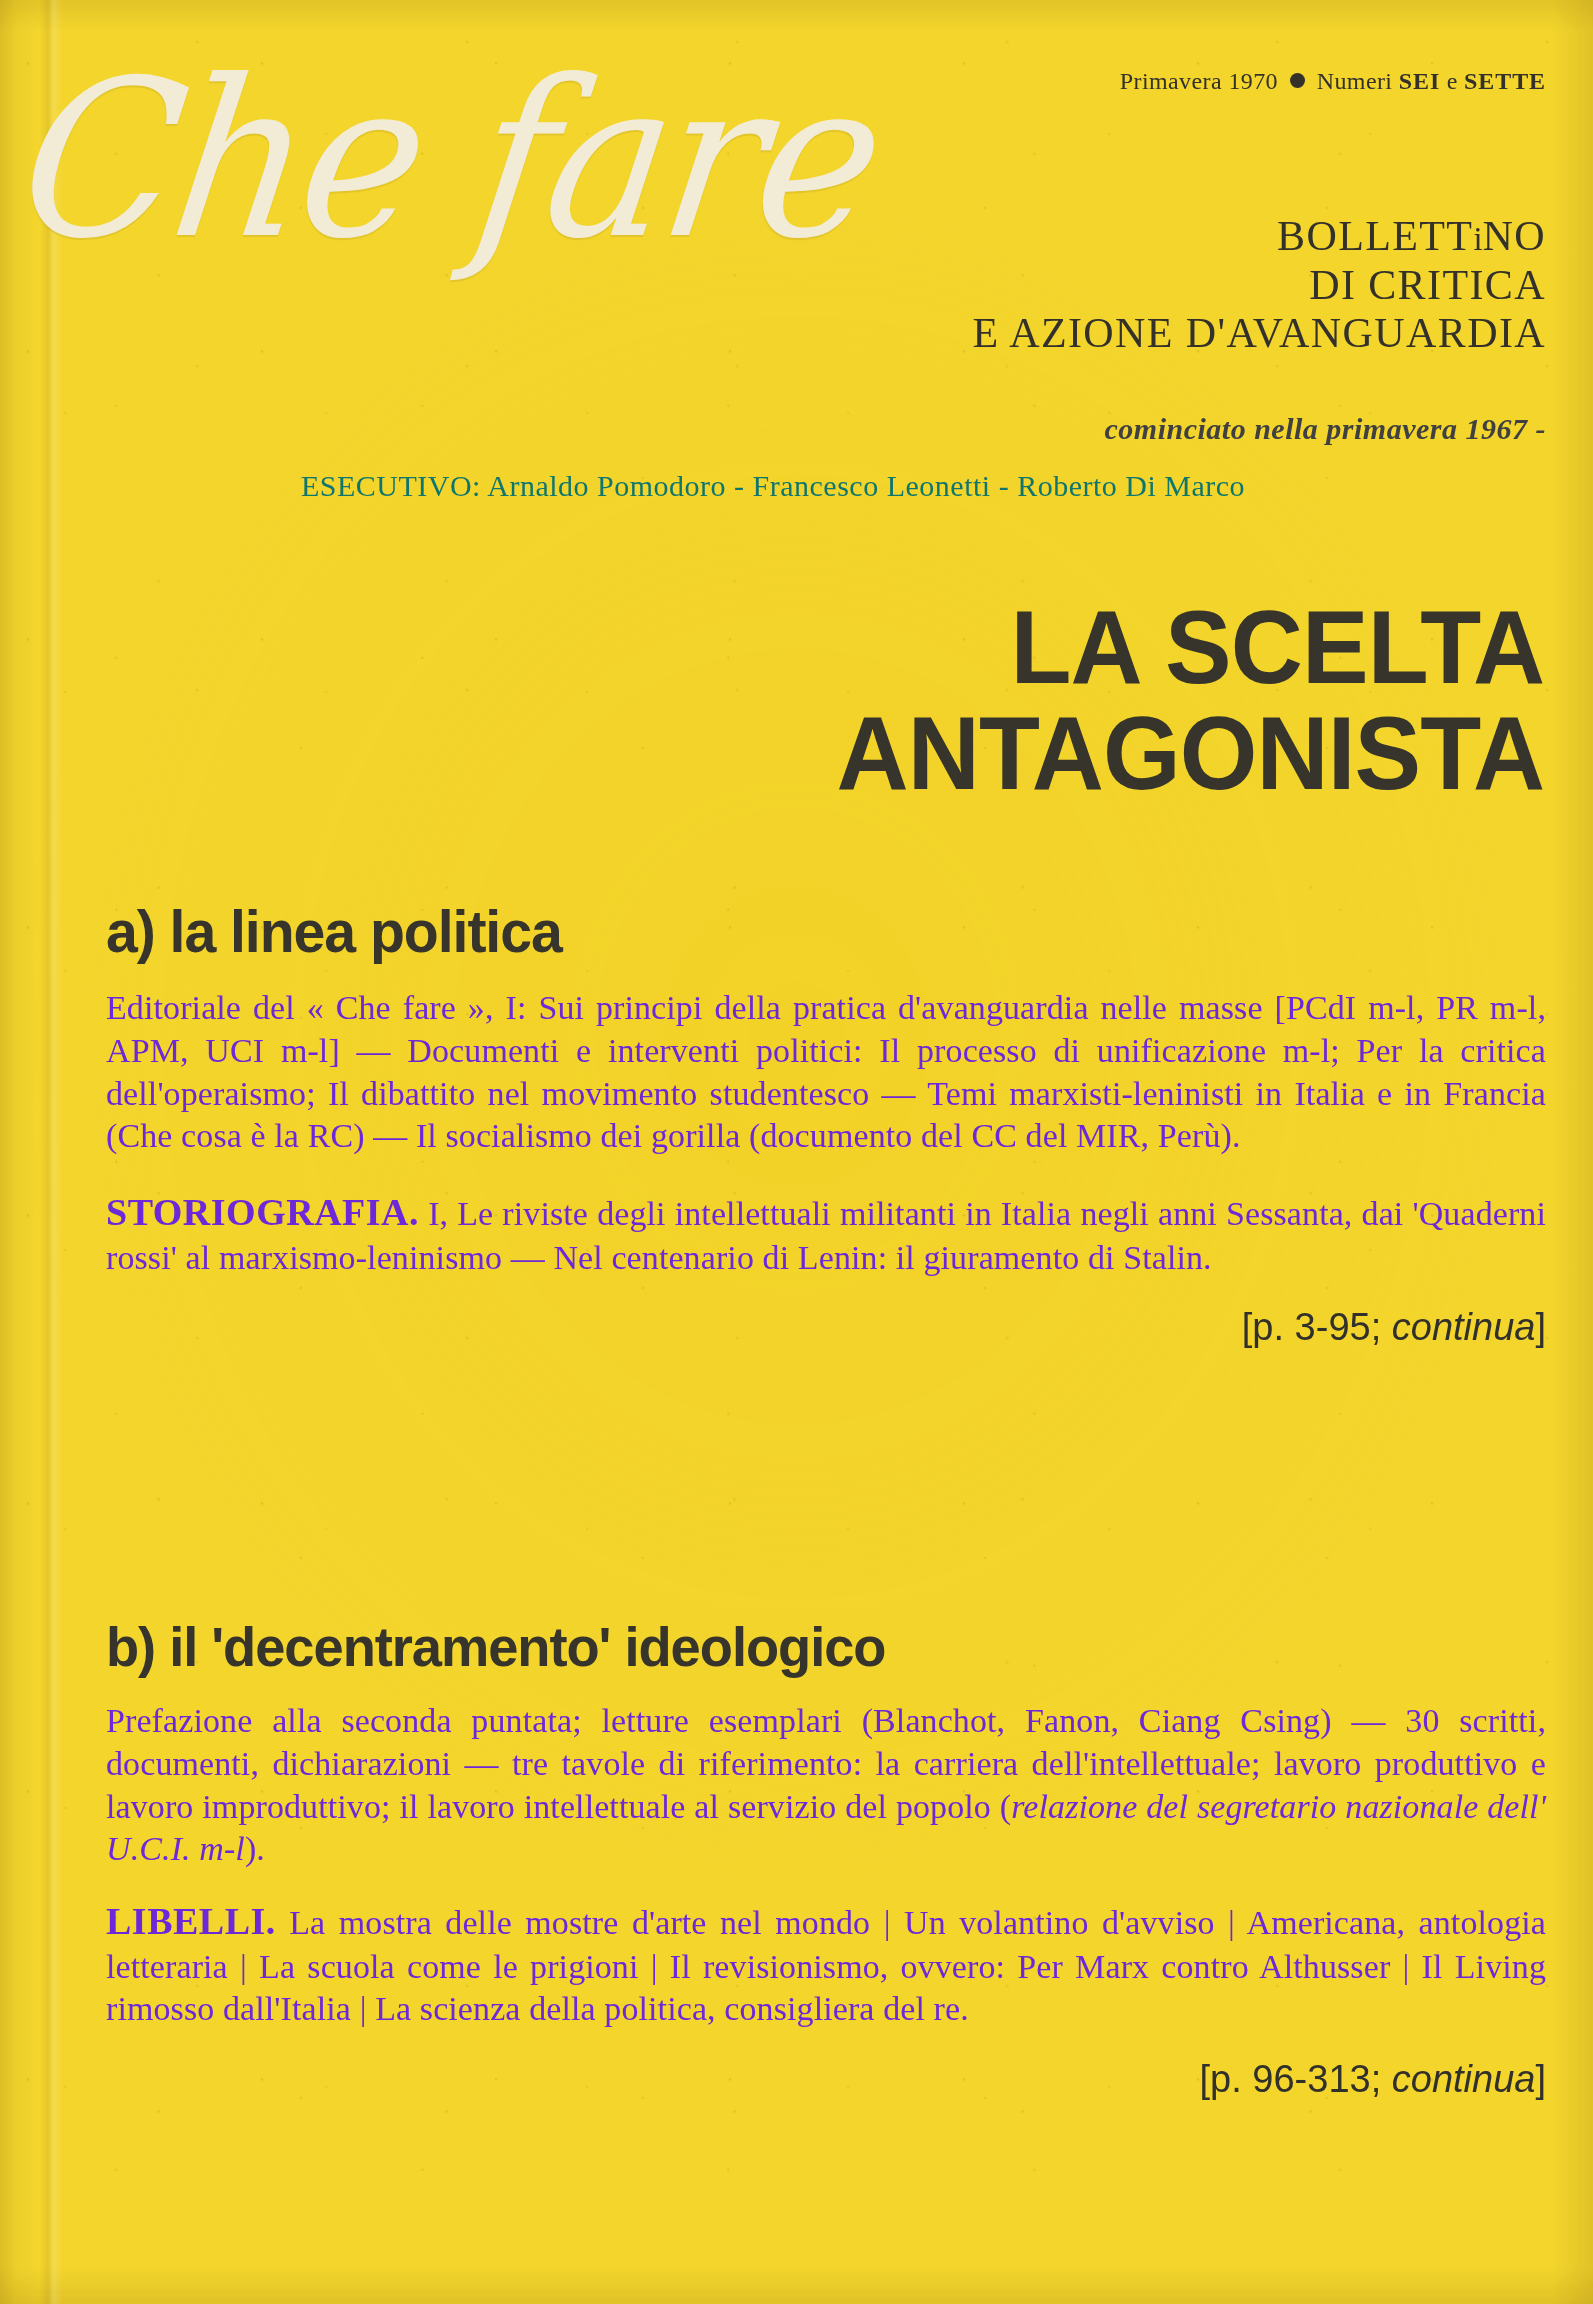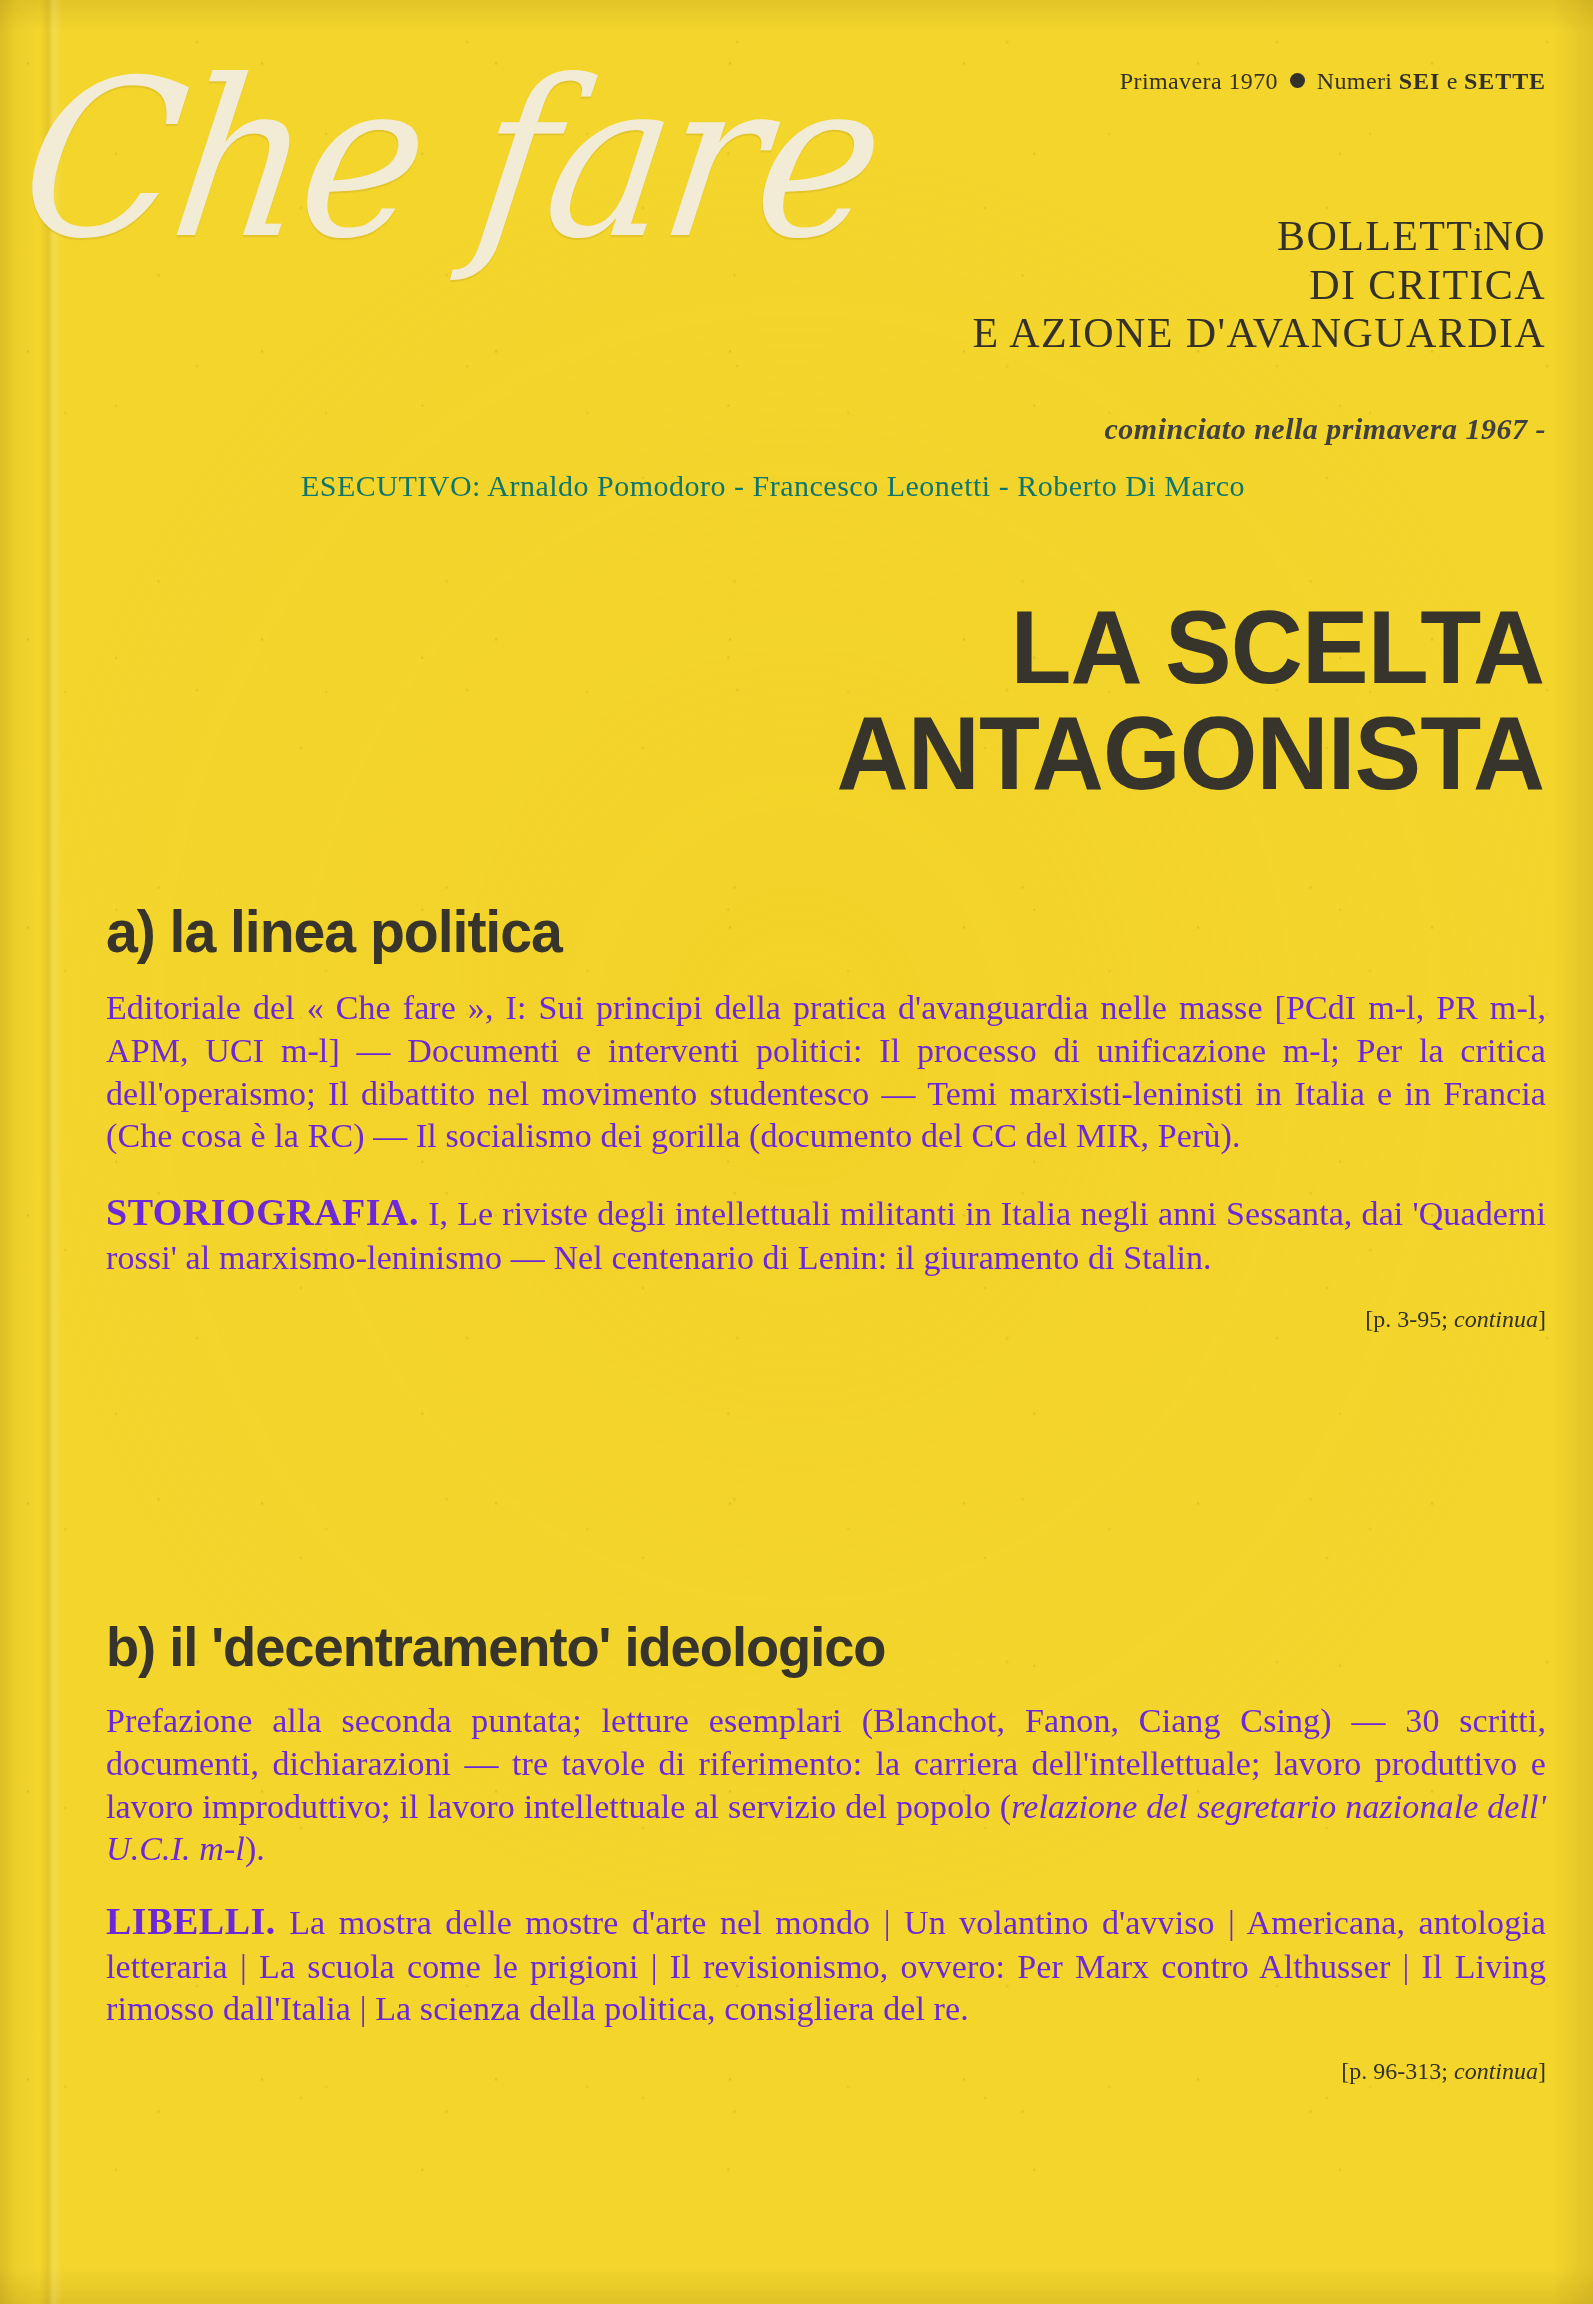--- a/index.html
+++ b/index.html
@@ -189,22 +189,22 @@
     letter-spacing: 0.1px;
   }
   .body-par .lead {
     font-weight: 700;
     font-size: 38px;
     letter-spacing: 0.5px;
   }
   .body-par i { font-style: italic; }
 
   .pref {
-    font-family: Liberation Serif, serif;
-    font-size: 24px;
+    font-family: Liberation Sans, sans-serif;
+    font-size: 38px;
     text-align: right;
     color: #31302a;
     margin-top: 10.8px;
   }
   .pref i { font-style: italic; }
 
   .par-gap-a { margin-top: 31px; }
 </style>
 </head>
 <body>

